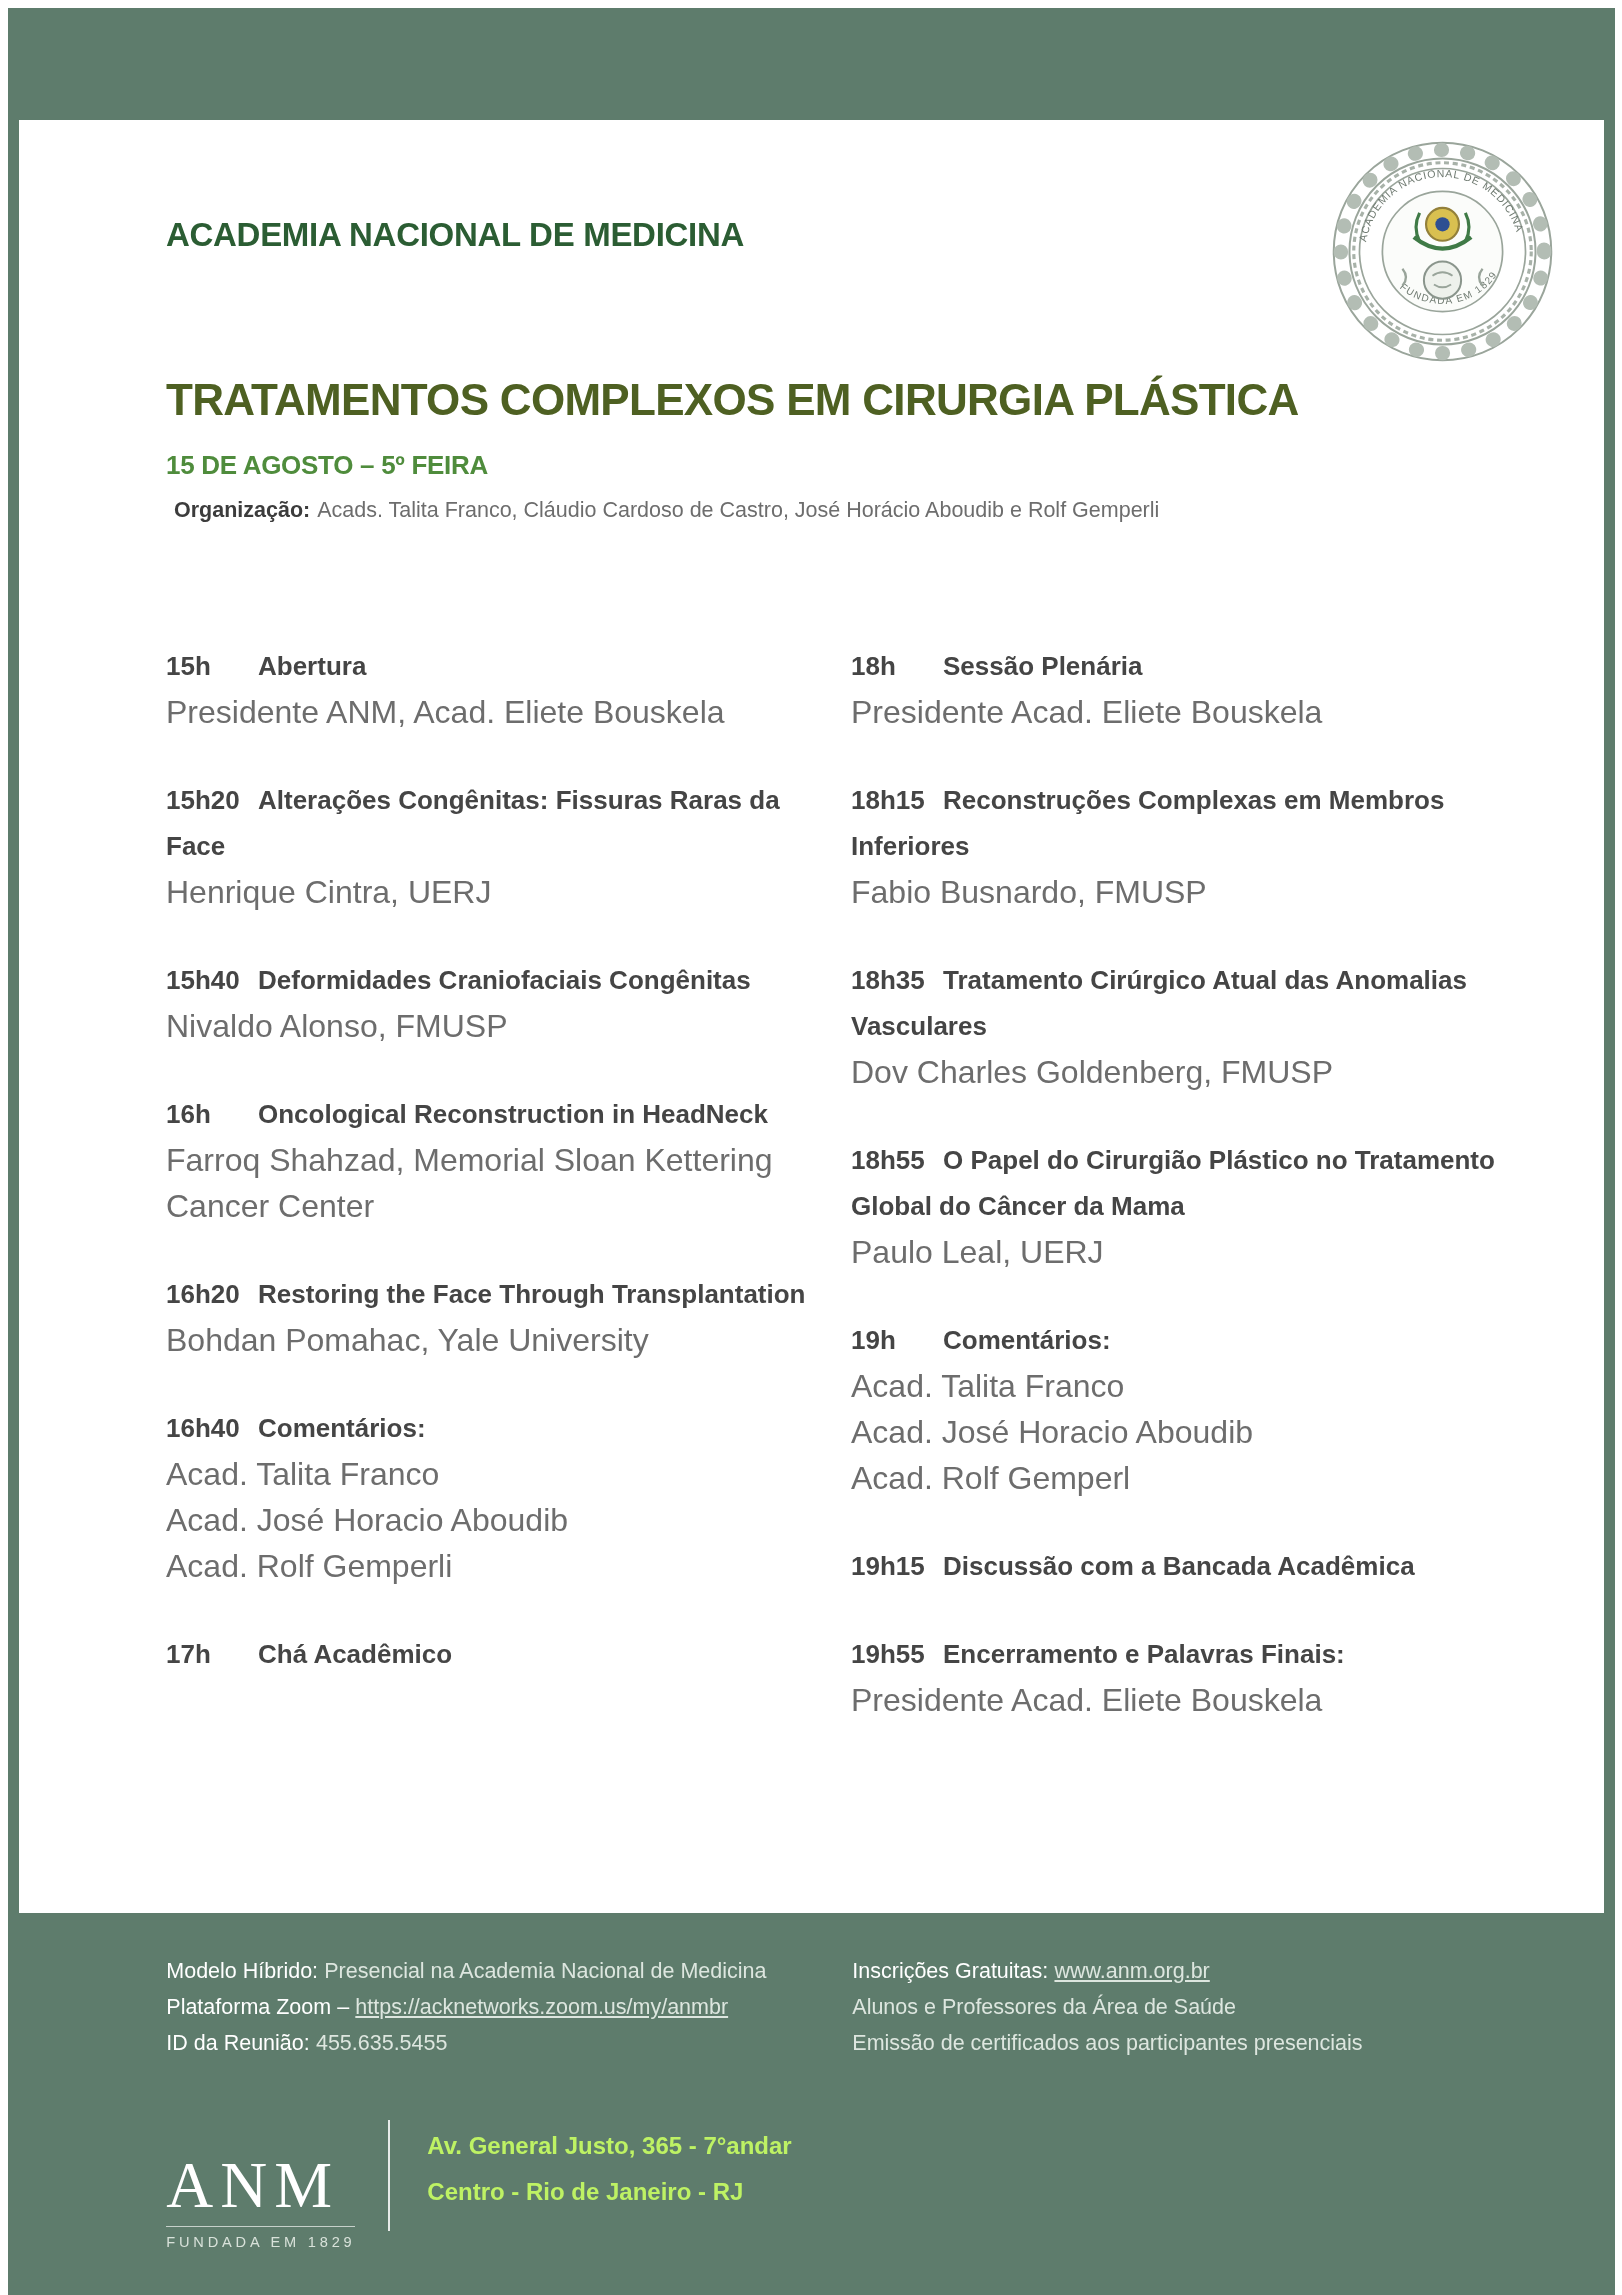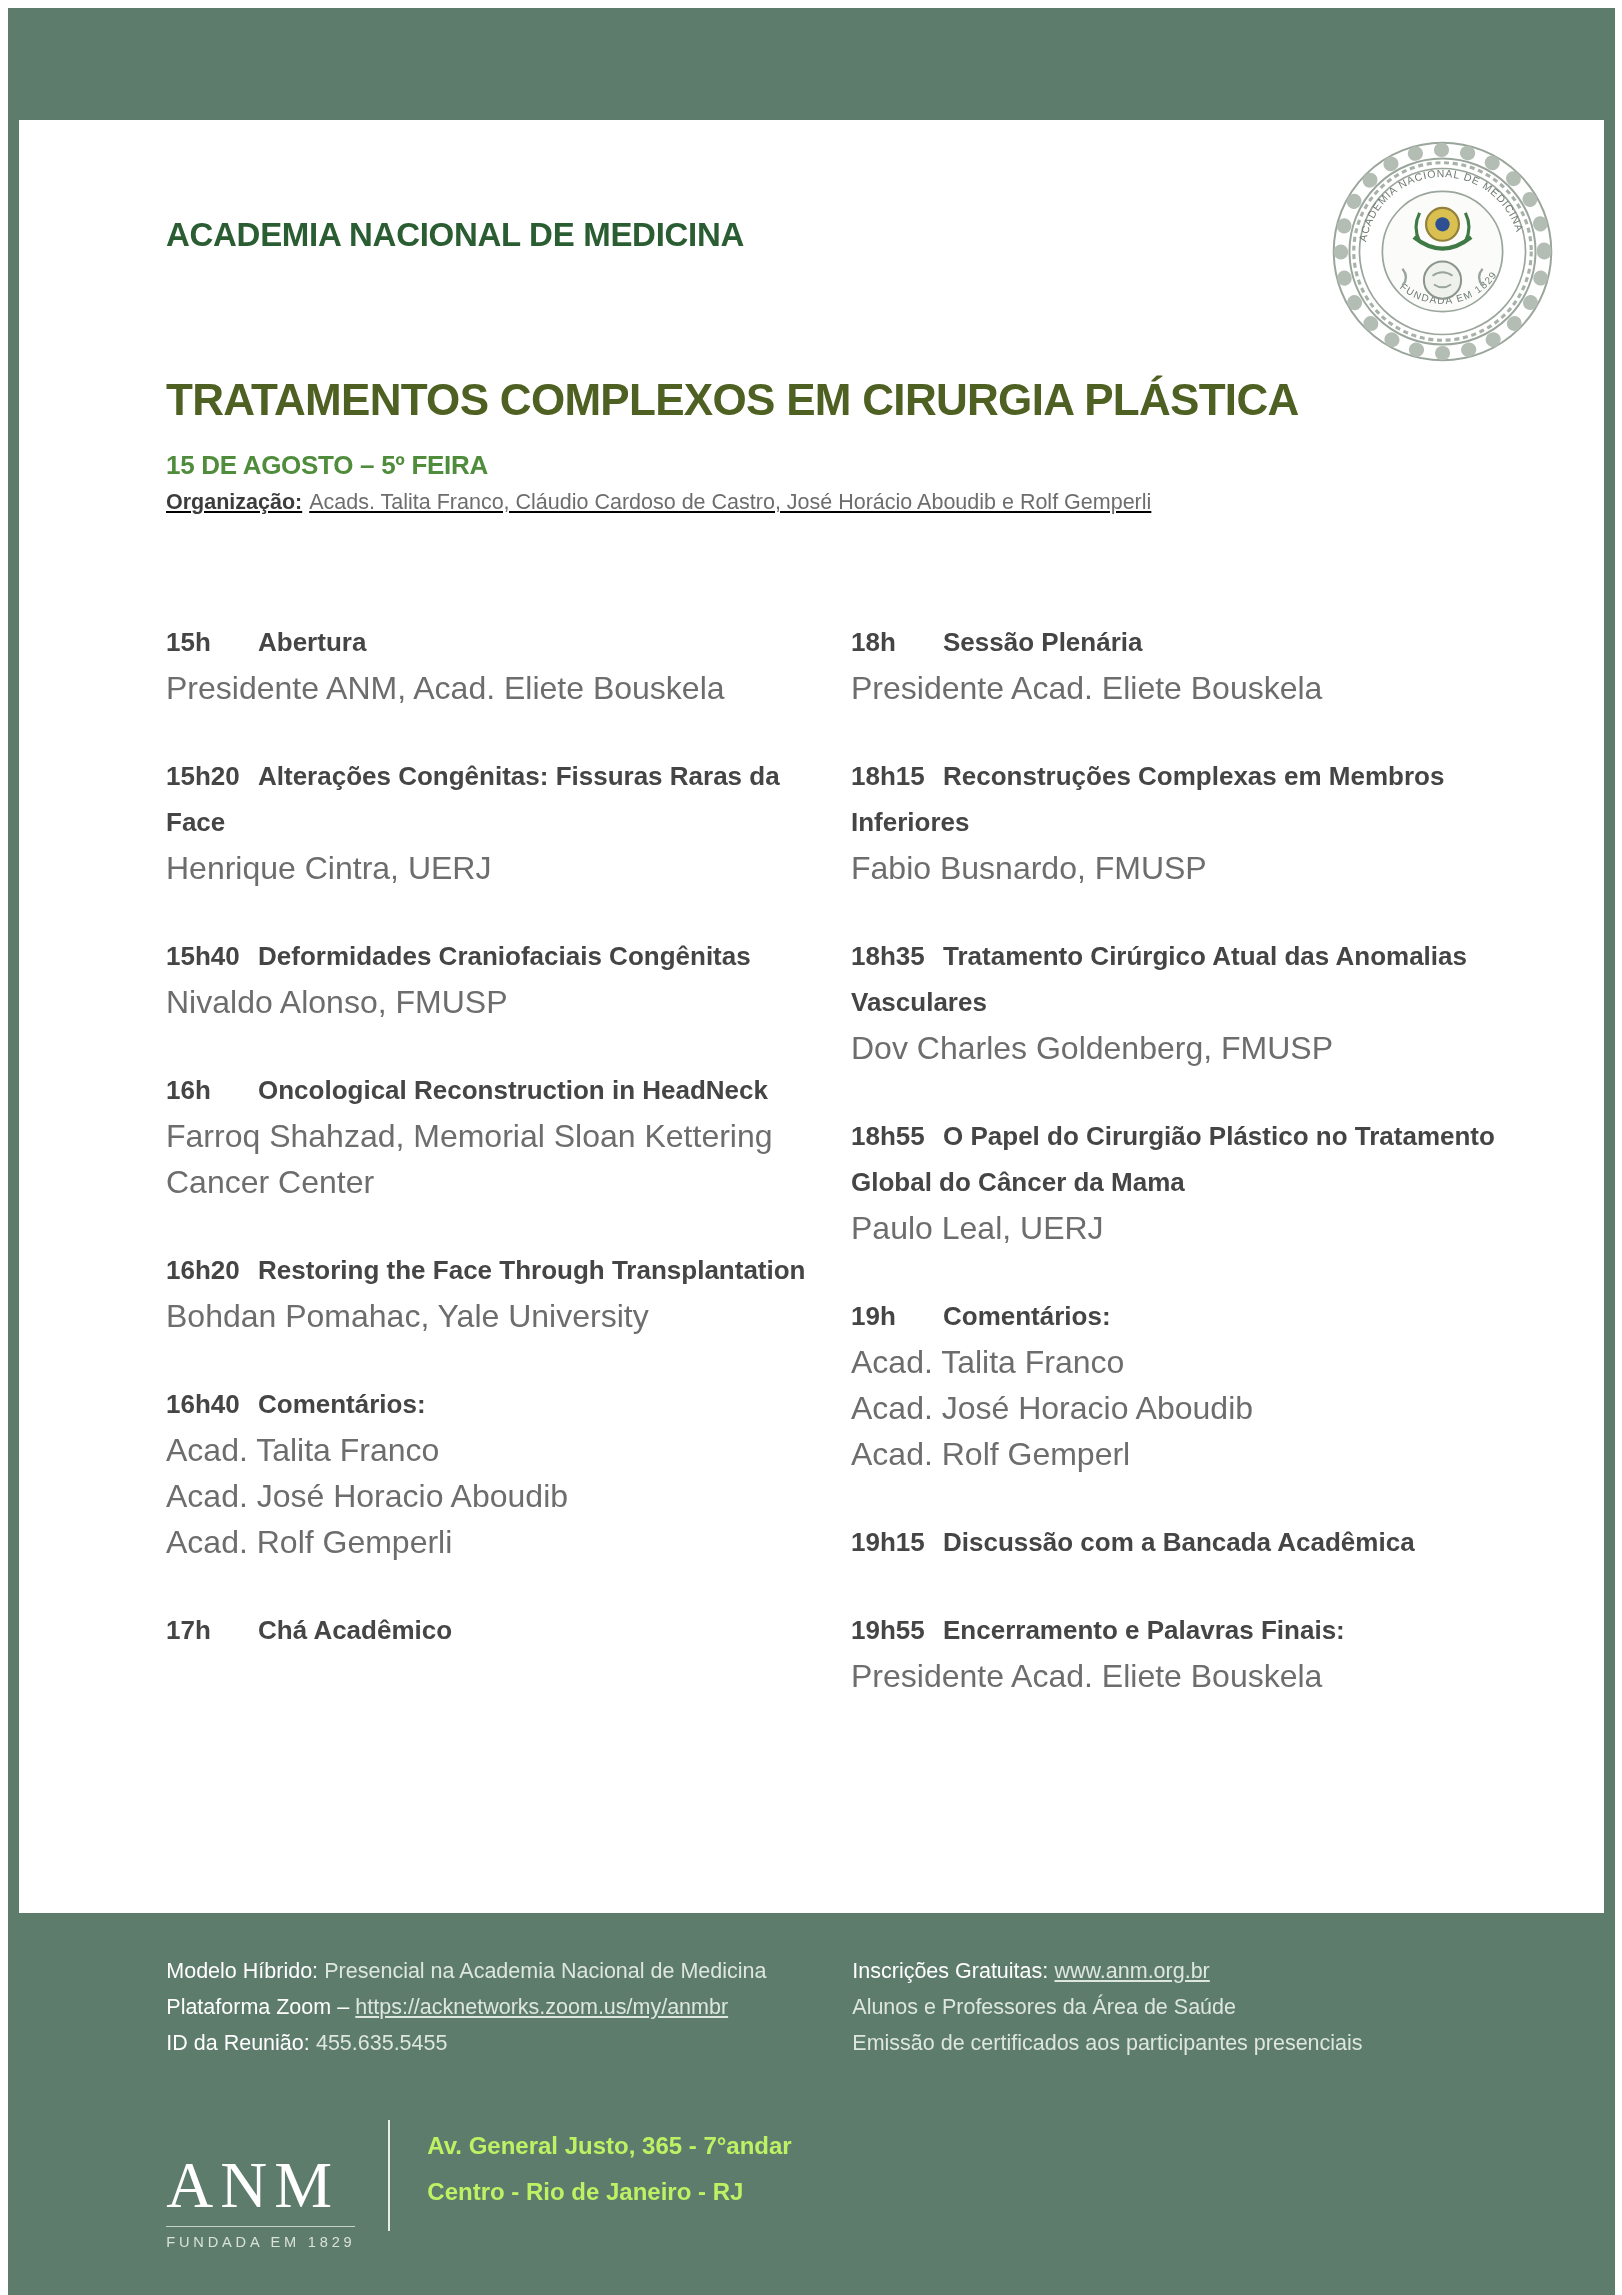--- a/index.html
+++ b/index.html
@@ -28,26 +28,26 @@
   .seal text{font-family:"Liberation Sans", sans-serif;}
 
   .doc-title{
     position:absolute;left:166px;top:375px;margin:0;width:1360px;
     font-size:44px;font-weight:700;letter-spacing:-0.7px;color:var(--title_green);
   }
   .doc-date{
     position:absolute;left:166px;top:450px;
     font-size:26px;font-weight:700;color:var(--date_green);letter-spacing:-0.3px;
   }
-  .org-line{position:absolute;left:166px;top:490px;margin:0;font-size:21.5px;text-decoration:underline;}
+  .org-line{position:absolute;left:166px;top:490px;margin:8px;font-size:21.5px;}
   .org-label{font-weight:700;color:#3C3C3C;margin-right:7px;}
   .org-text{color:var(--text_gray);}
 
   .schedule{position:absolute;left:166px;top:619px;width:1368px;display:flex;}
-  .col{width:652px;}
+  .col{width:652px;margin-top:24px;}
   .col-right{width:666px;margin-left:33px;}
   .entry{margin:0 0 42px 0;}
   .entry:last-child{margin-bottom:0;}
   .entry p{margin:0;}
   .entry-title{font-size:26px;font-weight:700;color:var(--text_dark);line-height:46px;}
   .entry-title .time{display:inline-block;min-width:92px;white-space:nowrap;}
   .entry-detail{font-size:32px;font-weight:400;color:var(--text_gray);line-height:46px;}
 
   .footer{position:absolute;left:8.3px;right:8.3px;bottom:0;top:1913px;background:var(--band_green);}
   .f-col{position:absolute;top:40px;}

